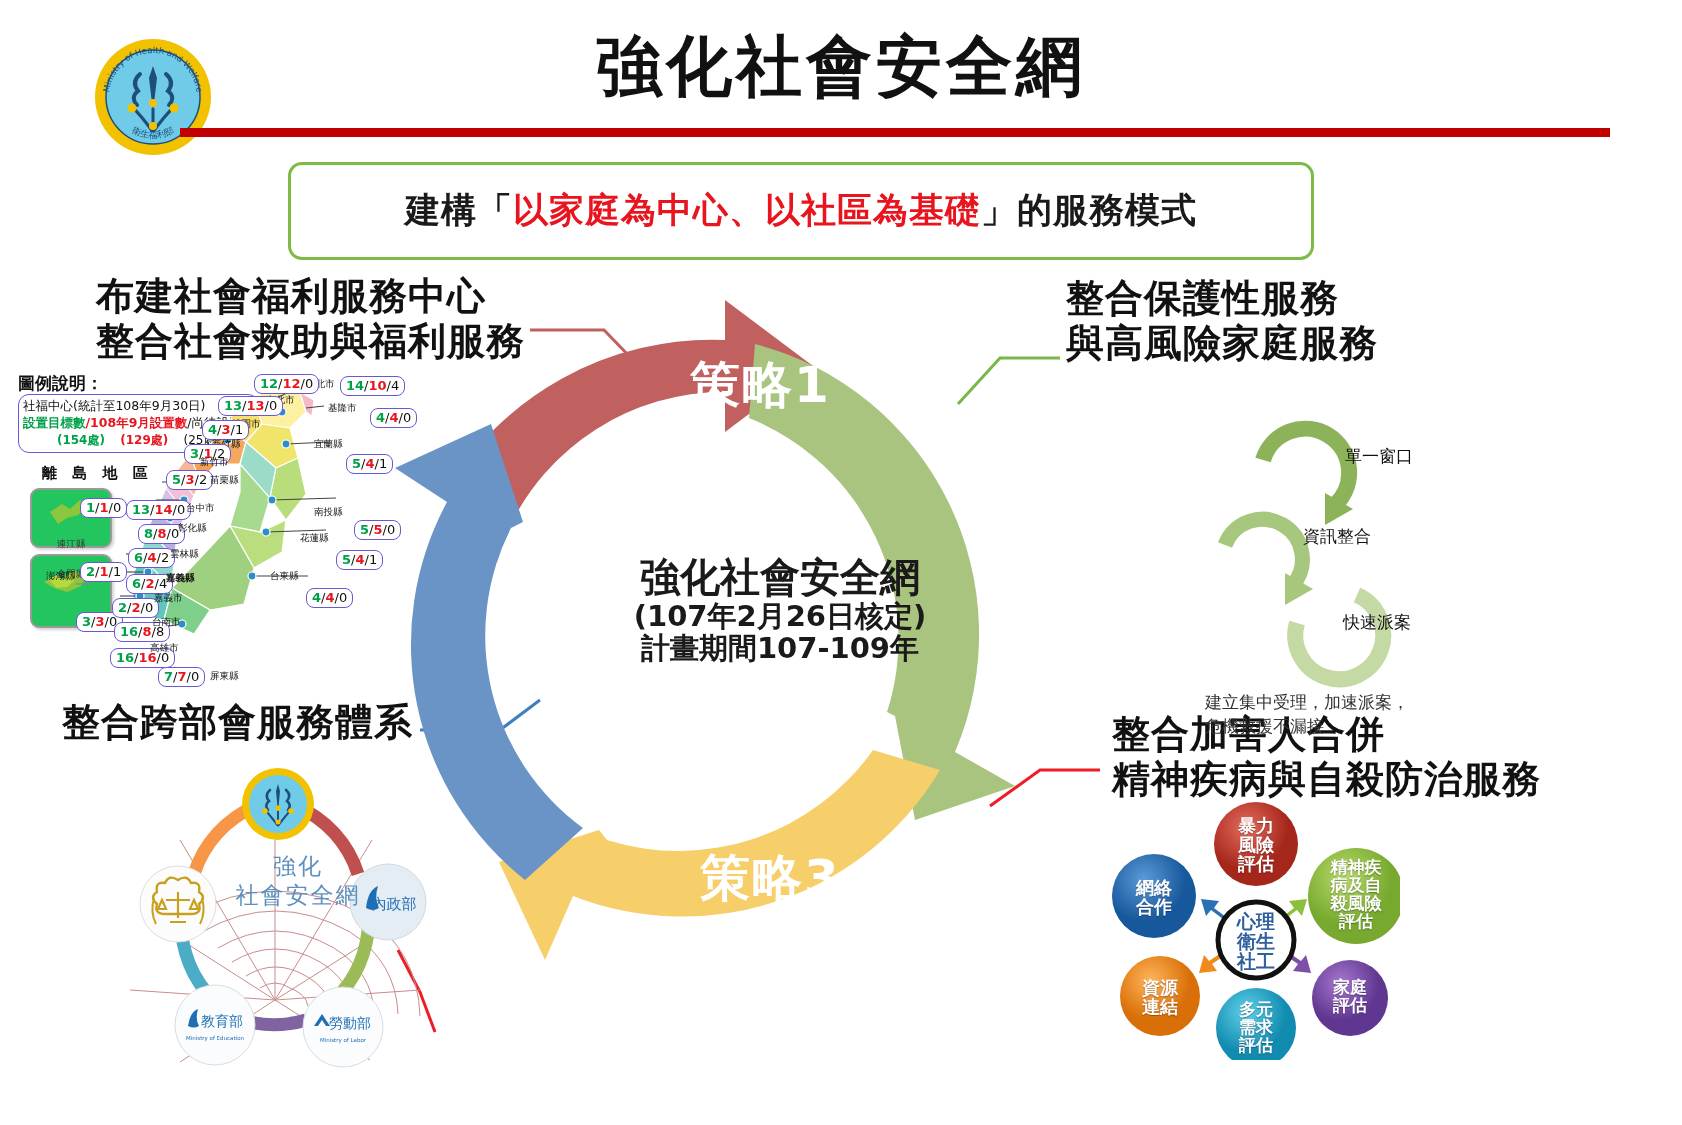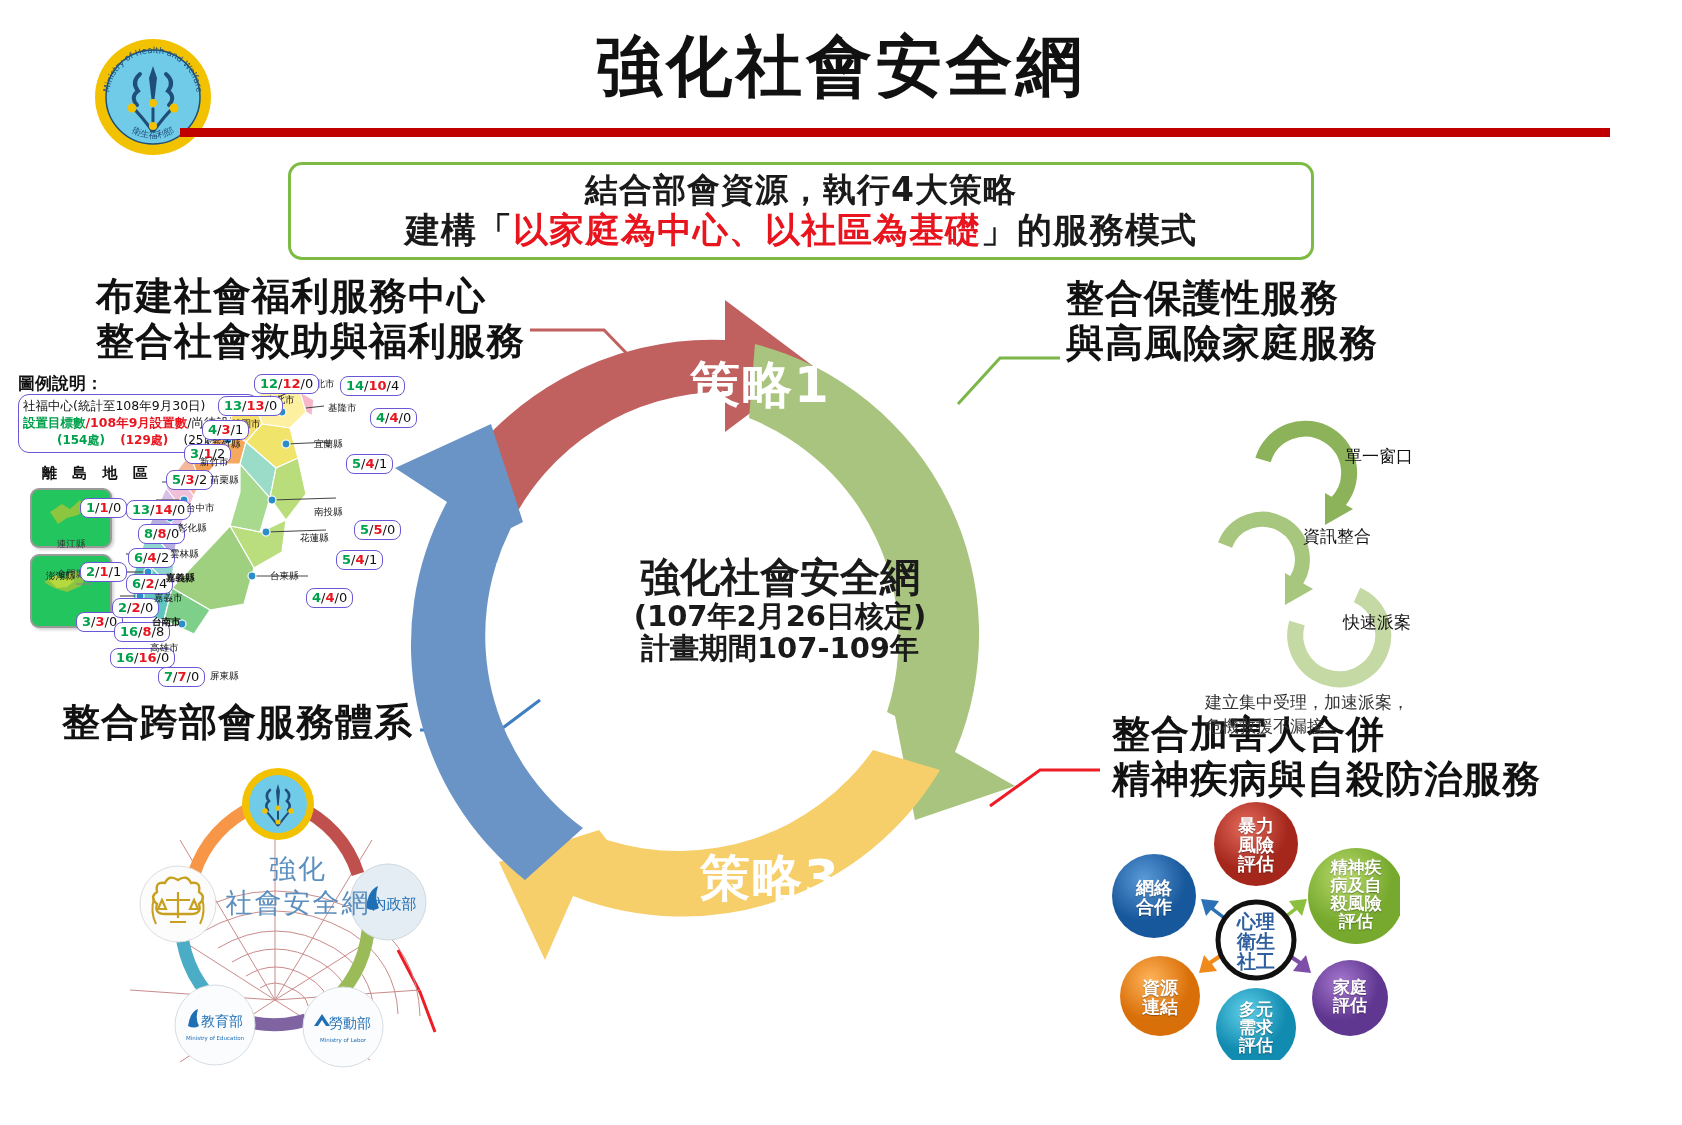--- a/index.html
+++ b/index.html
@@ -84,21 +84,21 @@
 
   
   #ring-group{left:1185px;top:405px;width:300px;height:290px;}
   .ring-label{position:absolute;font-size:17px;color:#111;white-space:nowrap;}
   #ring-note{left:1205px;top:690px;font-size:17px;color:#333;line-height:1.42;}
 
   
   #web{left:110px;top:770px;width:330px;height:300px;}
   .web-center-text{
     position:absolute;left:198px;top:852px;width:200px;text-align:center;
-    font-size:27px;color:#5b8fbf;line-height:1.26;letter-spacing:2px;
+    font-size:23px;color:#5b8fbf;line-height:1.26;letter-spacing:2px;
     font-family:"DejaVu Serif","Liberation Serif",serif;
   }
 
   
   #bubbles{left:1110px;top:800px;width:290px;height:260px;}
   .bub-txt{
     position:absolute;color:#fff;font-weight:bold;text-align:center;
     line-height:1.06;letter-spacing:0px;text-shadow:0 1px 1px rgba(0,0,0,.35);
   }
   .center-bub-txt{
@@ -130,21 +130,20 @@
     <text font-size="9" fill="#1f4e79" font-family="'DejaVu Sans',sans-serif">
       <textPath href="#arcBot" startOffset="50%" text-anchor="middle">衛生福利部</textPath>
     </text>
   </svg>
 </div>
 
 <div class="abs" id="page-title">強化社會安全網</div>
 <div class="abs" id="title-bar"></div>
 
 <div class="abs" id="banner">
-  <div class="l1">結合部會資源，執行4大策略</div>
   <div class="l2">
     <span>建構「</span><span class="red">以家庭為中心、以社區為基礎</span><span>」的服務模式</span>
   </div>
 </div>
 
 <div class="abs corner-head" id="head-tl">
   <div>布建社會福利服務中心</div>
   <div>整合社會救助與福利服務</div>
 </div>
 <div class="abs corner-head" id="head-tr">
@@ -348,21 +347,21 @@
   <div class="pill" style="left:112px;top:202px;"><span class="g">6</span><span class="k">/</span><span class="r">2</span><span class="k">/</span><span class="k">4</span></div>
   <div class="cityname" style="left:152px;top:200px;font-weight:bold;">嘉義縣</div>
 
   <div class="pill" style="left:322px;top:178px;"><span class="g">5</span><span class="k">/</span><span class="r">4</span><span class="k">/</span><span class="k">1</span></div>
   <div class="cityname" style="left:286px;top:160px;">花蓮縣</div>
 
   <div class="pill" style="left:98px;top:226px;"><span class="g">2</span><span class="k">/</span><span class="r">2</span><span class="k">/</span><span class="k">0</span></div>
   <div class="cityname" style="left:140px;top:220px;">嘉義市</div>
 
   <div class="pill" style="left:100px;top:250px;"><span class="g">16</span><span class="k">/</span><span class="r">8</span><span class="k">/</span><span class="k">8</span></div>
-  <div class="cityname" style="left:138px;top:244px;font-weight:bold;">台南市</div>
+  <div class="cityname" style="left:138px;top:244px;">台南市</div>
 
   <div class="pill" style="left:292px;top:216px;"><span class="g">4</span><span class="k">/</span><span class="r">4</span><span class="k">/</span><span class="k">0</span></div>
   <div class="cityname" style="left:256px;top:198px;">台東縣</div>
 
   <div class="pill" style="left:96px;top:276px;"><span class="g">16</span><span class="k">/</span><span class="r">16</span><span class="k">/</span><span class="k">0</span></div>
   <div class="cityname" style="left:136px;top:270px;">高雄市</div>
 
   <div class="pill" style="left:144px;top:295px;"><span class="g">7</span><span class="k">/</span><span class="r">7</span><span class="k">/</span><span class="k">0</span></div>
   <div class="cityname" style="left:196px;top:298px;">屏東縣</div>
 </div>

